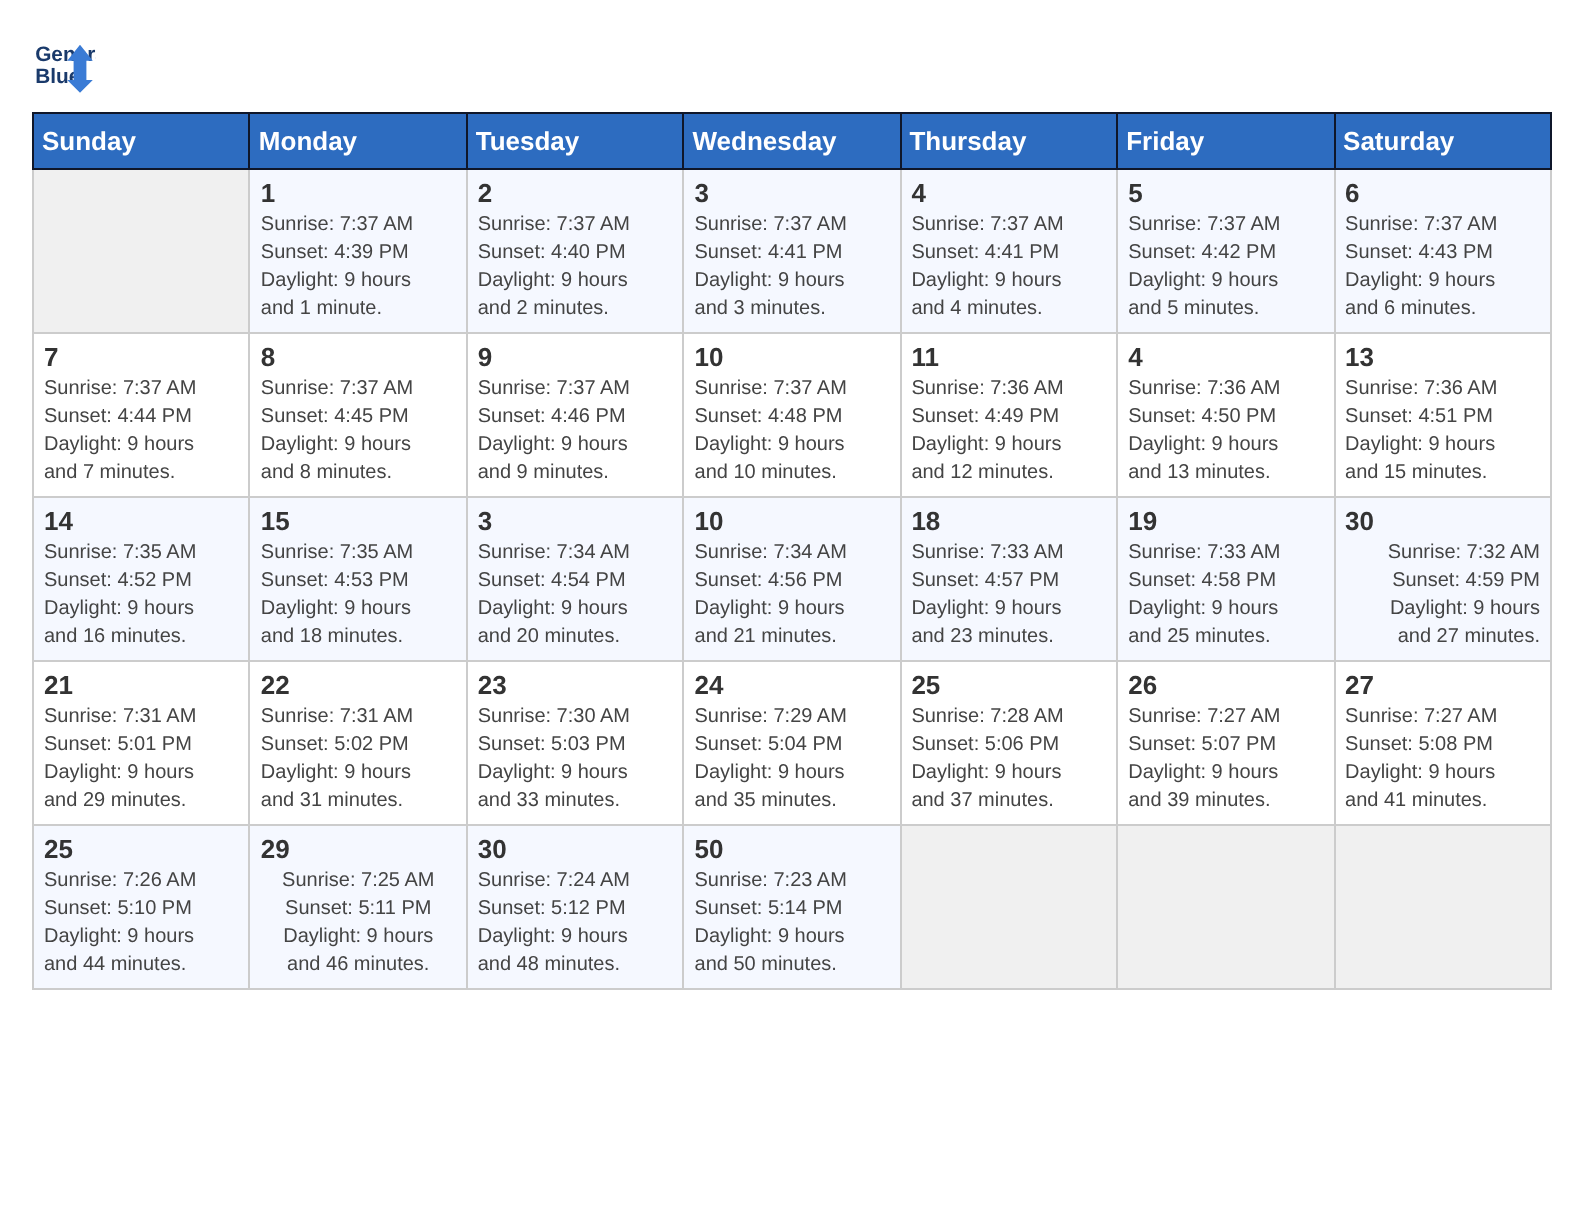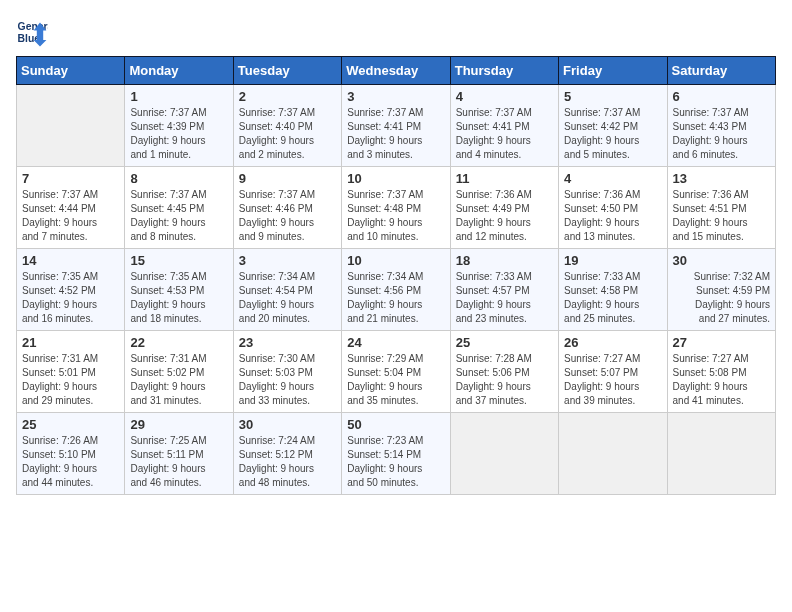--- a/index.html
+++ b/index.html
@@ -309,21 +309,21 @@
       <tr>
         <td>
           <span class="day-number">25</span>
           <div class="day-info" style="white-space: pre-line;">Sunrise: 7:26 AM
 Sunset: 5:10 PM
 Daylight: 9 hours
 and 44 minutes.</div>
         </td>
         <td>
           <span class="day-number">29</span>
-          <div class="day-info" style="white-space: pre-line;">Sunrise: 7:25 AM
+          <div class="day-info" style="white-space: pre-line; text-align: center;">Sunrise: 7:25 AM
 Sunset: 5:11 PM
 Daylight: 9 hours
 and 46 minutes.</div>
         </td>
         <td>
           <span class="day-number">30</span>
           <div class="day-info" style="white-space: pre-line;">Sunrise: 7:24 AM
 Sunset: 5:12 PM
 Daylight: 9 hours
 and 48 minutes.</div>

